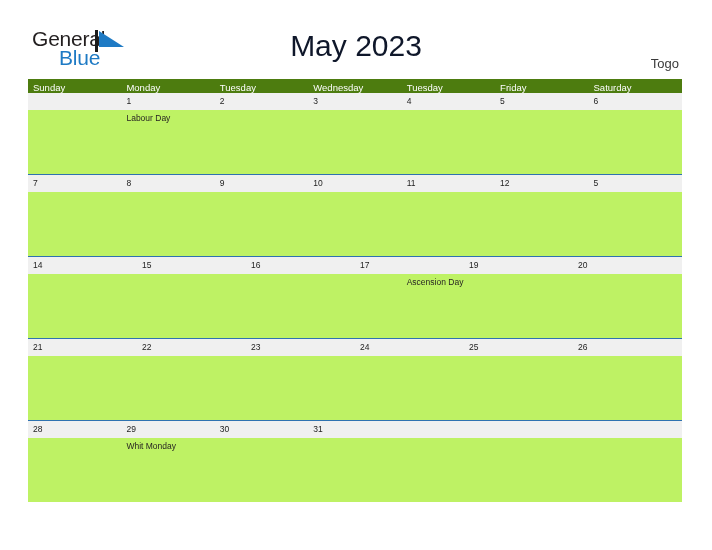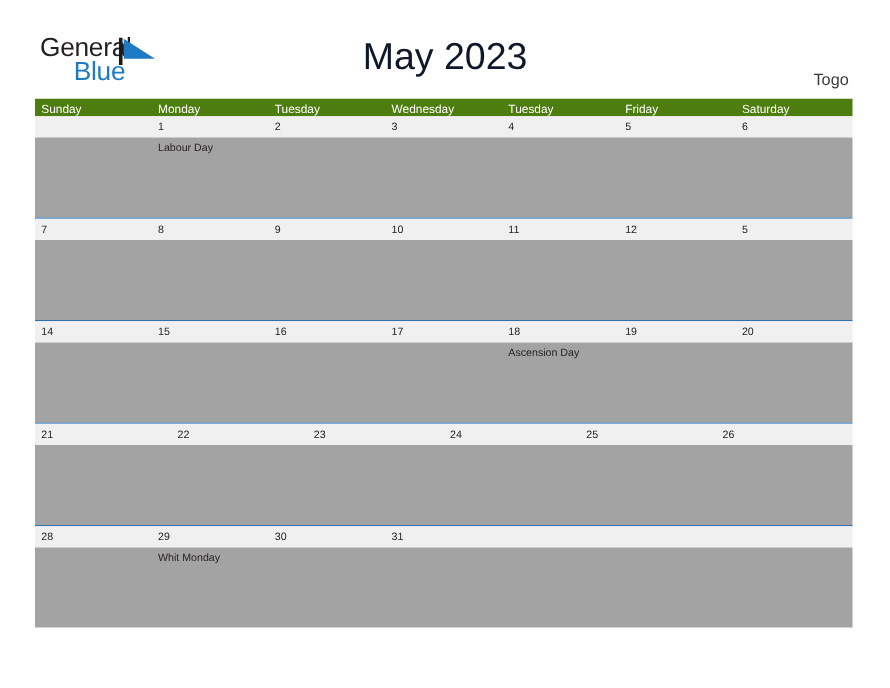--- a/index.html
+++ b/index.html
@@ -121,21 +121,21 @@
     font-size: 8.5px;
     color: #222222;
     line-height: 17px;
     padding-left: 5px;
     box-sizing: border-box;
   }
 
   .event-strip {
     display: flex;
     height: 64px;
-    background: #a3a3a3;
+    background: #bef264;
   }
   .event-cell {
     flex: 1 1 0;
     padding-left: 5px;
     padding-top: 3px;
     box-sizing: border-box;
     font-size: 8.5px;
     color: #231f20;
     line-height: 11px;
     white-space: nowrap;
@@ -221,21 +221,20 @@
           <div class="event-cell"></div>
           <div class="event-cell"></div>
         </div>
       </div>
       <div class="week-row has-rule">
         <div class="date-strip">
           <div class="date-cell">14</div>
           <div class="date-cell">15</div>
           <div class="date-cell">16</div>
           <div class="date-cell">17</div>
-          <div class="date-cell">18</div>
           <div class="date-cell">19</div>
           <div class="date-cell">20</div>
         </div>
         <div class="event-strip">
           <div class="event-cell"></div>
           <div class="event-cell"></div>
           <div class="event-cell"></div>
           <div class="event-cell"></div>
           <div class="event-cell">
             <span class="evt">Ascension Day</span>

